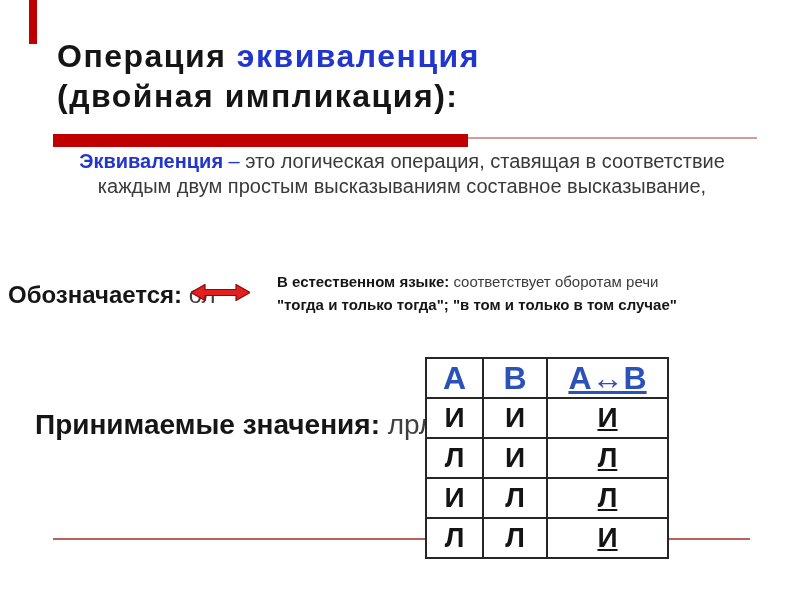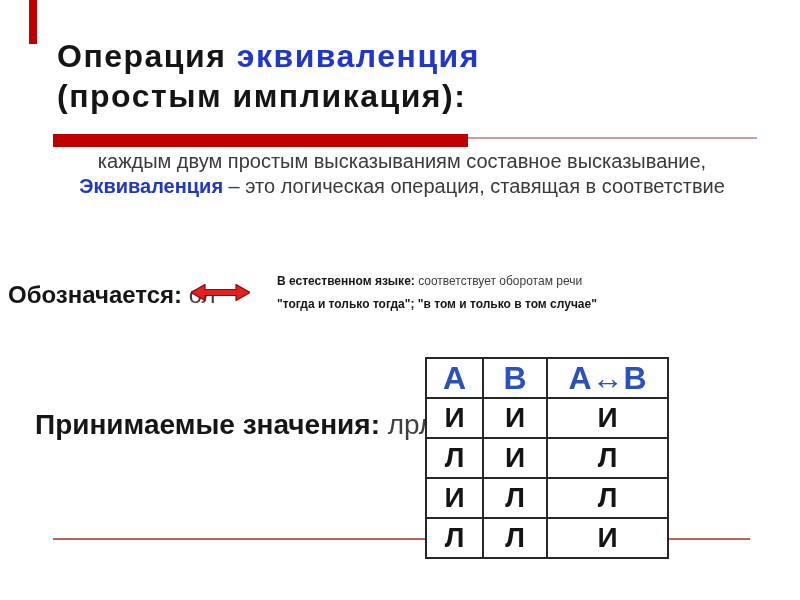--- a/index.html
+++ b/index.html
@@ -21,58 +21,58 @@
   #definition{left:56px;top:149px;width:692px;text-align:center;
               font-size:20px;line-height:25px;color:#3a3a3a;}
   #definition .lead{color:var(--title-blue,#2136cc);font-weight:700;}
   #definition .dash{color:var(--title-blue,#2136cc);}
   
   #notation{left:8px;top:281px;font-size:24px;color:#161616;white-space:nowrap;}
   #notation .lbl{font-weight:700;}
   #notation .val{font-weight:400;color:#3f3f3f;}
   #notation-arrow{left:191px;top:284px;width:59px;height:17px;}
   
-  #natural{left:277px;top:270px;width:505px;font-size:12px;line-height:23px;color:#3c3c3c;}
+  #natural{left:277px;top:270px;width:505px;font-size:15px;line-height:23px;color:#3c3c3c;}
   #natural .lbl{font-weight:700;color:#161616;}
   #natural .l2{font-weight:700;color:#161616;}
   
   #values{left:35px;top:409px;font-size:28px;color:#161616;white-space:nowrap;}
   #values .lbl{font-weight:700;}
   #values .val{font-weight:400;color:#3f3f3f;}
   
   #bottom-line{left:53px;top:538px;width:697px;height:2px;background:#c0605c;z-index:1;}
   
   #truth-table-wrap{left:425px;top:357px;z-index:2;}
   table.tt{border-collapse:collapse;background:#ffffff;border:1px solid #262626;}
   table.tt th,table.tt td{
     border:2px solid #262626;background:#ffffff;text-align:center;vertical-align:middle;
     padding:0;font-weight:700;
   }
   table.tt th{height:38px;font-size:32px;color:var(--table-blue,#2a52b8);line-height:1;}
   table.tt td{height:38px;font-size:28px;color:#141414;line-height:1;}
-  .c1{width:55px;} .c2{width:62px;} .c3{width:119px;}
+  .c1{width:55px;} .c2{width:62px;} .c3{width:119px;text-decoration:underline;}
 </style>
 </head>
 <body>
 
 <div id="slide">
 
   <div id="corner-bar" class="abs"></div>
 
   <div id="title" class="abs">
     <div><span>Операция </span><span class="blue">эквиваленция</span></div>
-    <div>(простым импликация):</div>
+    <div>(двойная импликация):</div>
   </div>
 
   <div id="rule-thin" class="abs"></div>
   <div id="rule-bar" class="abs"></div>
 
   <div id="definition" class="abs">
+    <div><span class="lead">Эквиваленция</span><span class="dash"> – </span><span>это логическая операция, ставящая в соответствие</span></div>
     <div>каждым двум простым высказываниям составное высказывание,</div>
-    <div><span class="lead">Эквиваленция</span><span class="dash"> – </span><span>это логическая операция, ставящая в соответствие</span></div>
   </div>
 
   <div id="notation" class="abs">
     <span class="lbl">Обозначается:</span>
     <span class="val">ол</span>
   </div>
 
   <svg id="notation-arrow" class="abs" viewBox="0 0 59 17">
     <polygon points="0,8.5 14,0.5 14,5.5 45,5.5 45,0.5 59,8.5 45,16.5 45,11.5 14,11.5 14,16.5" fill="#e22020" stroke="#8f0b0b" stroke-width="1.2"></polygon>
   </svg>

